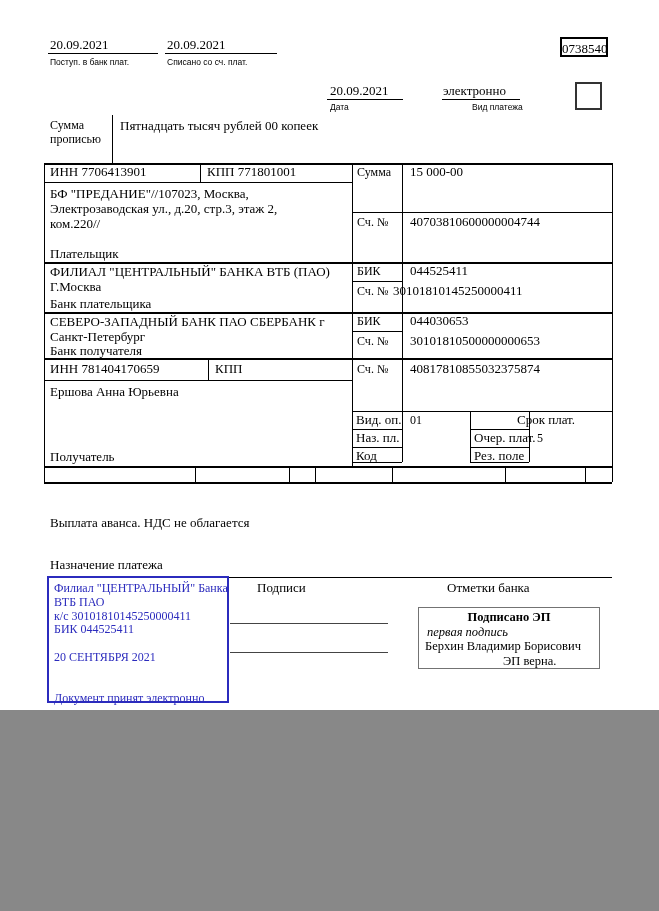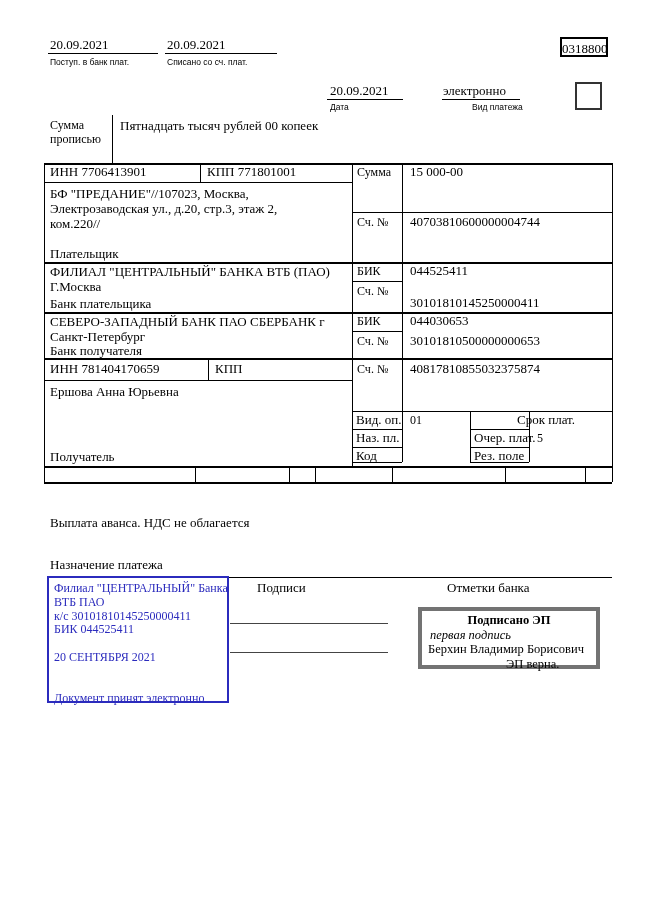--- a/index.html
+++ b/index.html
@@ -1,47 +1,47 @@
 <!DOCTYPE html>
 <html style="--blue: #2b2bbd;"><head>
 <meta charset="utf-8">
 <style>
   html,body{margin:0;padding:0;background:#888;}
-  .page{position:relative;width:659px;height:911px;background:#ffffff;
+  .page{position:relative;width:659px;height:710px;background:#ffffff;
         font-family:"Liberation Serif",serif;color:#000;overflow:hidden;}
   .abs{position:absolute;white-space:nowrap;}
   .ser13{font-size:13px;line-height:15px;}
   .ser12{font-size:12px;line-height:14px;}
   .ser11{font-size:13px;line-height:13px;}
   .sans8{font-family:"Liberation Sans",sans-serif;font-size:8.5px;line-height:10px;}
   .title{font-family:"Liberation Sans",sans-serif;font-size:13.5px;font-weight:bold;}
   .wrap{white-space:normal;}
   .hl{position:absolute;height:1px;background:#000;}
   .hl2{position:absolute;height:2px;background:#000;}
   .vl{position:absolute;width:1px;background:#000;}
   .stamp{position:absolute;border:2px solid var(--blue);color:var(--blue);
          font-size:12px;line-height:13.8px;padding:4px 5px;box-sizing:border-box;}
   .stamp div{white-space:nowrap;height:13.8px;}
-  .esign{position:absolute;border:4px solid #737373;font-size:12.5px;line-height:14.5px;
+  .esign{position:absolute;border:1px solid #737373;font-size:12.5px;line-height:14.5px;
          padding:2px 6px;box-sizing:border-box;}
 </style>
 </head>
 <body>
 
 <div class="page">
 
   <div class="abs ser13" style="left:50px;top:37px;">20.09.2021</div>
   <div class="hl" style="left:48px;top:53px;width:110px;"></div>
   <div class="abs sans8" style="left:50px;top:57px;">Поступ. в банк плат.</div>
 
   <div class="abs ser13" style="left:167px;top:37px;">20.09.2021</div>
   <div class="hl" style="left:165px;top:53px;width:112px;"></div>
   <div class="abs sans8" style="left:167px;top:57px;">Списано со сч. плат.</div>
 
-  <div class="abs ser13" style="left:560px;top:37px;width:48px;height:20px;border:2px solid #000;text-align:center;line-height:19px;box-sizing:border-box;">0318800</div>
+  <div class="abs ser13" style="left:560px;top:37px;width:48px;height:20px;border:2px solid #000;text-align:center;line-height:19px;box-sizing:border-box;">0738540</div>
 
 
   <div class="abs ser13" style="left:330px;top:83px;">20.09.2021</div>
   <div class="hl" style="left:327px;top:99px;width:76px;"></div>
   <div class="abs sans8" style="left:330px;top:102px;">Дата</div>
 
   <div class="abs ser13" style="left:443px;top:83px;">электронно</div>
   <div class="hl" style="left:442px;top:99px;width:78px;"></div>
   <div class="abs sans8" style="left:443px;top:102px;padding-left:29px;">Вид платежа</div>
 
@@ -93,21 +93,21 @@
   <div class="abs ser13 wrap" style="left:50px;top:186px;width:280px;">БФ "ПРЕДАНИЕ"//107023, Москва, Электрозаводская ул., д.20, стр.3, этаж 2, ком.220//</div>
   <div class="abs ser11" style="left:50px;top:247px;">Плательщик</div>
   <div class="abs ser12" style="left:357px;top:215px;">Сч. №</div>
   <div class="abs ser13" style="left:410px;top:214px;">40703810600000004744</div>
 
   <div class="abs ser13 wrap" style="left:50px;top:264px;width:300px;">ФИЛИАЛ "ЦЕНТРАЛЬНЫЙ" БАНКА ВТБ (ПАО) Г.Москва</div>
   <div class="abs ser11" style="left:50px;top:297px;">Банк плательщика</div>
   <div class="abs ser12" style="left:357px;top:264px;">БИК</div>
   <div class="abs ser13" style="left:410px;top:263px;">044525411</div>
   <div class="abs ser12" style="left:357px;top:284px;">Сч. №</div>
-  <div class="abs ser13" style="left:410px;top:283px;margin-top:12px;">30101810145250000411</div>
+  <div class="abs ser13" style="left:393px;top:283px;">30101810145250000411</div>
 
   <div class="abs ser13 wrap" style="left:50px;top:314px;width:295px;">СЕВЕРО-ЗАПАДНЫЙ БАНК ПАО СБЕРБАНК г Санкт-Петербург</div>
   <div class="abs ser11" style="left:50px;top:344px;">Банк получателя</div>
   <div class="abs ser12" style="left:357px;top:314px;">БИК</div>
   <div class="abs ser13" style="left:410px;top:313px;">044030653</div>
   <div class="abs ser12" style="left:357px;top:334px;">Сч. №</div>
   <div class="abs ser13" style="left:410px;top:333px;">30101810500000000653</div>
 
   <div class="abs ser13" style="left:50px;top:361px;">ИНН 781404170659</div>
   <div class="abs ser13" style="left:215px;top:361px;">КПП</div>

